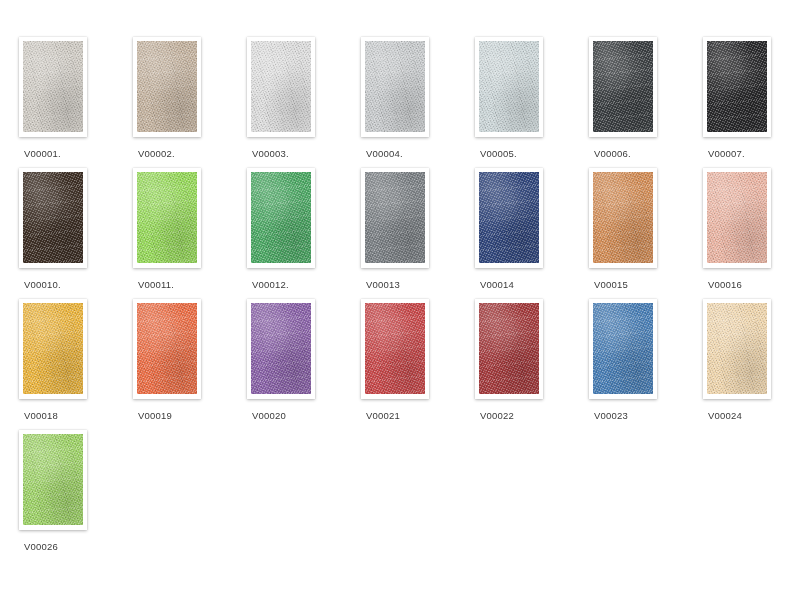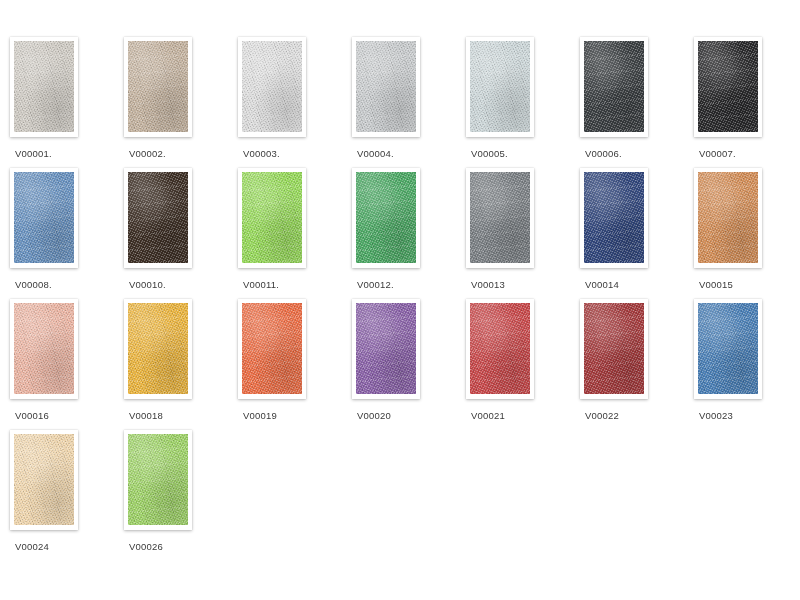--- a/index.html
+++ b/index.html
@@ -20,21 +20,21 @@
     padding: 0;
   }
 
   .swatch-grid {
     display: grid;
     grid-template-columns: repeat(7, 114px);
     grid-auto-rows: 131px;
     column-gap: 0px;
     row-gap: 0px;
     padding-top: 37px;
-    padding-left: 9px;
+    padding-left: 18px;
   }
 
   .swatch-cell {
     position: relative;
     width: 114px;
     height: 131px;
   }
 
   .swatch-frame {
     position: relative;
@@ -131,26 +131,20 @@
         <div class="swatch-label">V00006.</div>
       </div>
       <div class="swatch-cell">
         <div class="swatch-frame">
           <div class="swatch-chip" style="background-color: rgb(42, 42, 44);"></div>
         </div>
         <div class="swatch-label">V00007.</div>
       </div>
       <div class="swatch-cell">
         <div class="swatch-frame">
-          <div class="swatch-chip" style="background-color: rgb(106, 146, 191);"></div>
-        </div>
-        <div class="swatch-label">V00008.</div>
-      </div>
-      <div class="swatch-cell">
-        <div class="swatch-frame">
           <div class="swatch-chip" style="background-color: rgb(62, 48, 38);"></div>
         </div>
         <div class="swatch-label">V00010.</div>
       </div>
       <div class="swatch-cell">
         <div class="swatch-frame">
           <div class="swatch-chip" style="background-color: rgb(151, 216, 92);"></div>
         </div>
         <div class="swatch-label">V00011.</div>
       </div>

